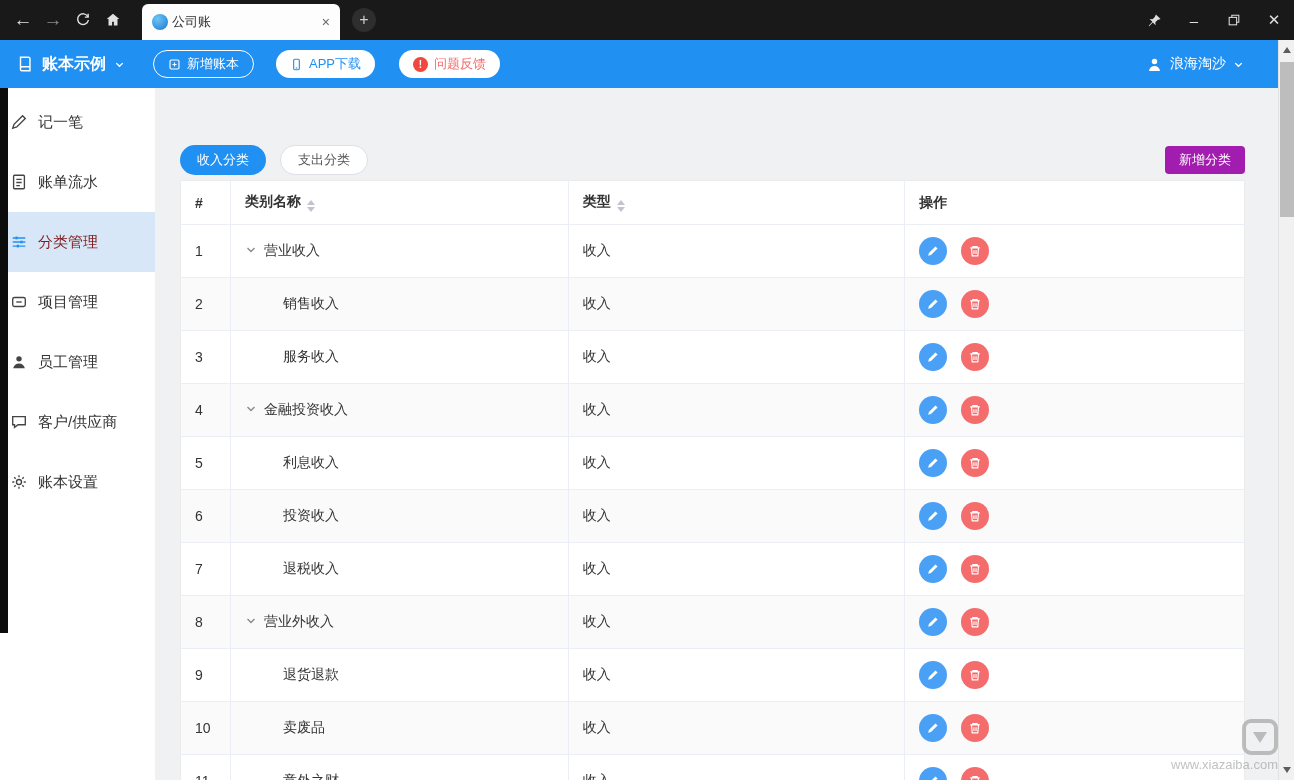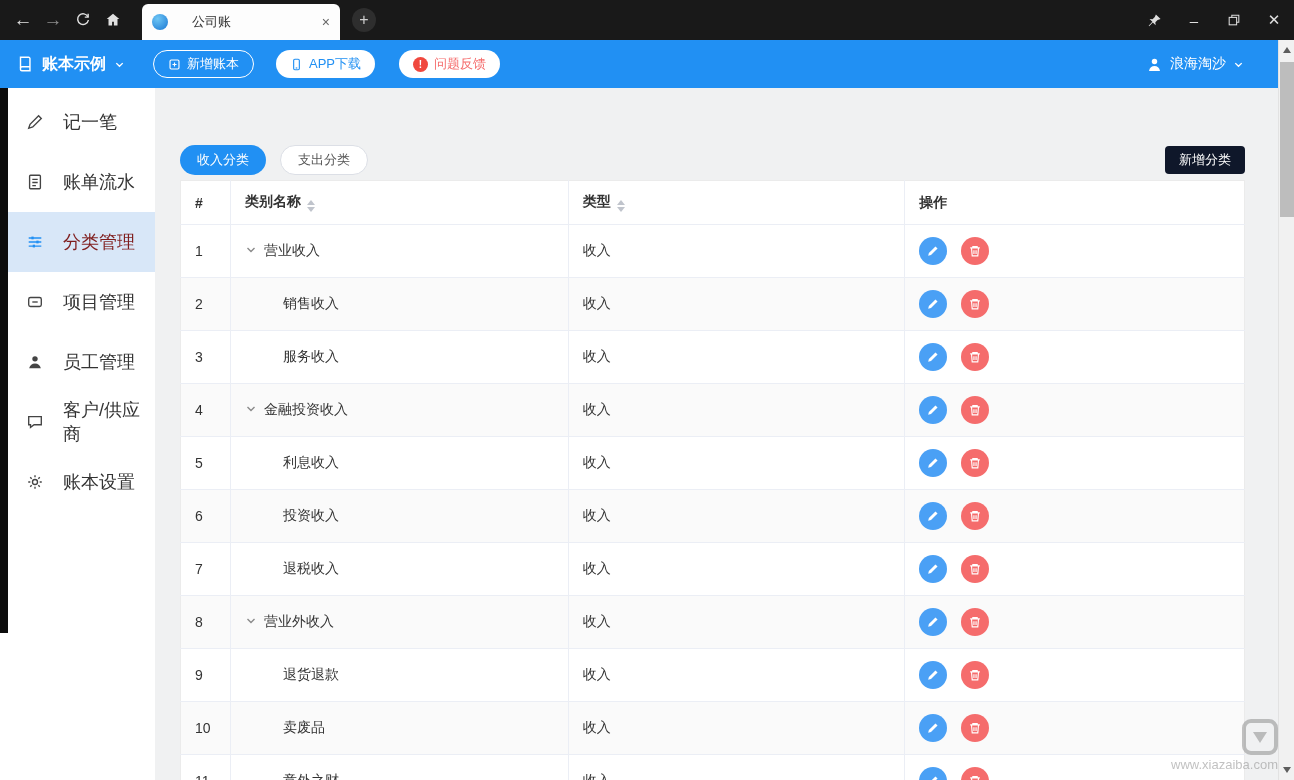--- a/index.html
+++ b/index.html
@@ -14,21 +14,21 @@
   .chrome { position:absolute; top:0; left:0; width:1294px; height:40px;
     background:#191919; display:flex; align-items:center; padding-left:8px; }
   .navbtn { width:30px; height:30px; display:flex; align-items:center; justify-content:center;
     color:#e3e3e3; font-size:19px; cursor:default; }
   .navbtn.fwd { color:#8f8f8f; }
   .urlbox { width:188px; height:26px; background:#2b2b2b; border-radius:3px; color:#bdbdbd;
     font-size:12px; display:flex; align-items:center; padding:0 9px; margin-left:8px;
     white-space:nowrap; overflow:hidden; }
   .tab { margin-left:14px; width:198px; height:36px; background:#fdfdfd;
     border-radius:6px 6px 0 0; display:flex; align-items:center; padding:0 10px;
-    align-self:flex-end; gap:24px; }
+    align-self:flex-end; gap:4px; }
   .favicon { width:16px; height:16px; border-radius:50%; flex:0 0 16px;
     background:radial-gradient(circle at 35% 30%, #6ec6f5, #1976d2); }
   .tab-title { font-size:13px; color:#333; flex:1; overflow:hidden; white-space:nowrap; }
   .tab-close { color:#666; font-size:14px; }
   .newtab { width:24px; height:24px; border-radius:50%; background:#2e2e2e; color:#cfcfcf;
     display:flex; align-items:center; justify-content:center; font-size:16px; margin-left:12px; }
   .spacer { flex:1; }
   .winbtn { width:40px; height:40px; display:flex; align-items:center; justify-content:center;
     color:#e0e0e0; font-size:15px; }
 
@@ -42,36 +42,36 @@
   .btn-newledger { border:1px solid #fff; color:#fff; background:transparent; margin-left:28px; }
   .btn-app { background:#fff; color:#2190f3; margin-left:22px; }
   .btn-feedback { background:#fff; color:#f56c6c; margin-left:24px; }
   .excl { width:15px; height:15px; border-radius:50%; background:#f0483e; color:#fff;
     font-size:10px; font-weight:bold; display:flex; align-items:center; justify-content:center; }
   .user { margin-left:auto; margin-right:34px; display:flex; align-items:center; gap:7px;
     color:#fff; font-size:14px; }
 
   
   .sidebar { position:absolute; top:88px; left:0; width:155px; bottom:0; background:#fff; padding-top:4px; }
-  .side-item { height:60px; display:flex; align-items:center; padding-left:26px; gap:19px;
-    font-size:18px; color:#333; }
+  .side-item { height:60px; display:flex; align-items:center; padding-left:10px; gap:10px;
+    font-size:15px; color:#333; }
   .side-item svg { width:18px; height:18px; color:#444; flex:0 0 18px; }
   .side-item.active { background:#d8e7f8; color:#7f1d1d; }
   .side-item.active svg { color:#2190f3; }
   .black-strip { position:absolute; left:0; top:88px; width:8px; height:545px; background:#0c0c0c; z-index:5; }
 
   
   .main { position:absolute; left:155px; top:88px; width:1123px; bottom:0;
     background:#f0f1f2; overflow:hidden; }
   .toolbar { position:absolute; left:25px; top:49px; right:33px; display:flex; align-items:center;margin-top:8px; }
   .pill { height:30px; border-radius:15px; display:inline-flex; align-items:center;
     padding:0 17px; font-size:13px; border:none; }
   .pill.active { background:#2190f3; color:#fff; }
   .pill.plain { background:#fff; color:#555; border:1px solid #dcdfe6; margin-left:14px; }
-  .add-btn { margin-left:auto; width:80px; height:28px; background:#0f172a; color:#fff;
+  .add-btn { margin-left:auto; width:80px; height:28px; background:#a21caf; color:#fff;
     font-size:13px; border-radius:4px; border:none; display:flex; align-items:center; justify-content:center; }
 
   .table-wrap { position:absolute; left:25px; top:92px; width:1065px; }
   table { width:100%; border-collapse:collapse; background:#fff; border:1px solid #ebebeb; }
   th,td { border-bottom:1px solid #ebeef5; border-right:1px solid #ebeef5; text-align:left;
     font-size:14px; color:#333; padding-left:14px; }
   th:last-child, td:last-child { border-right:none; }
   th { height:44px; font-weight:bold; }
   td { height:53px; }
   tbody tr:nth-child(even) { background:#fafafa; }

